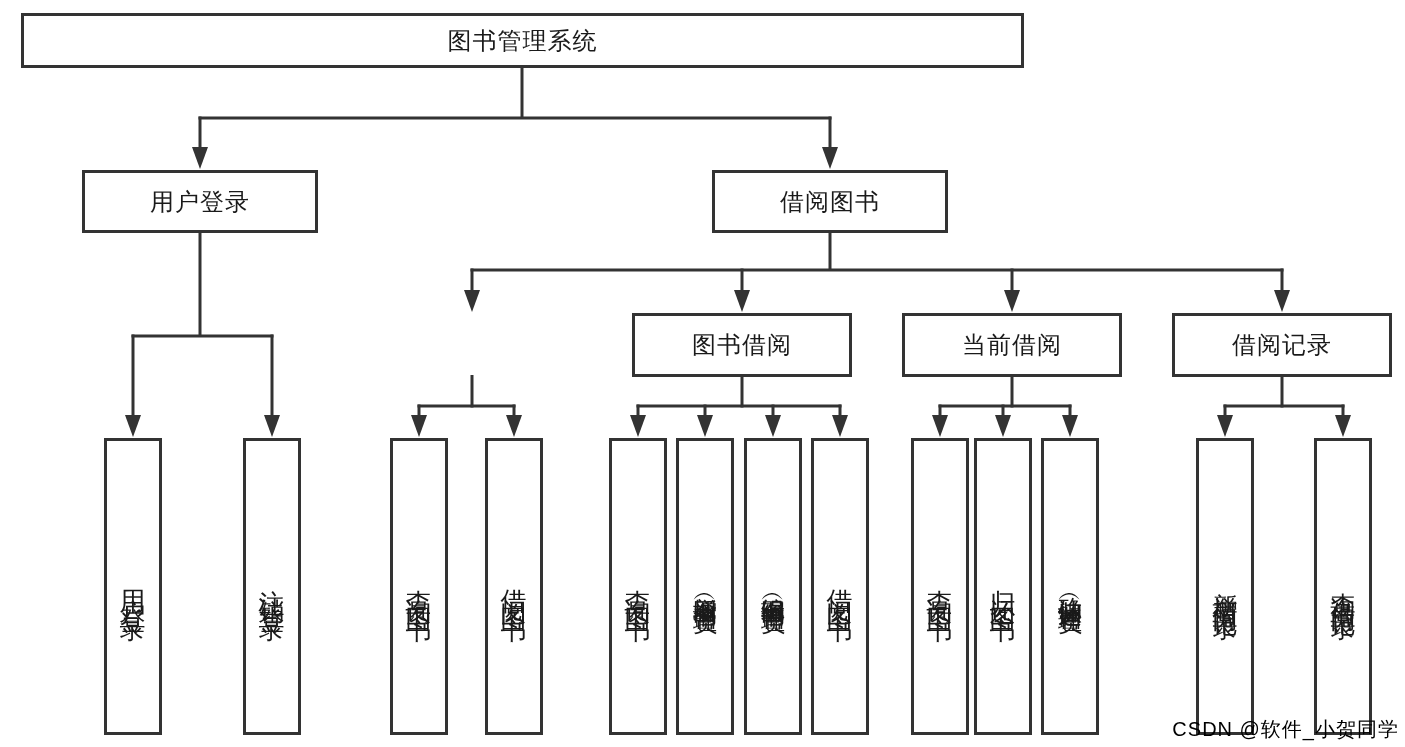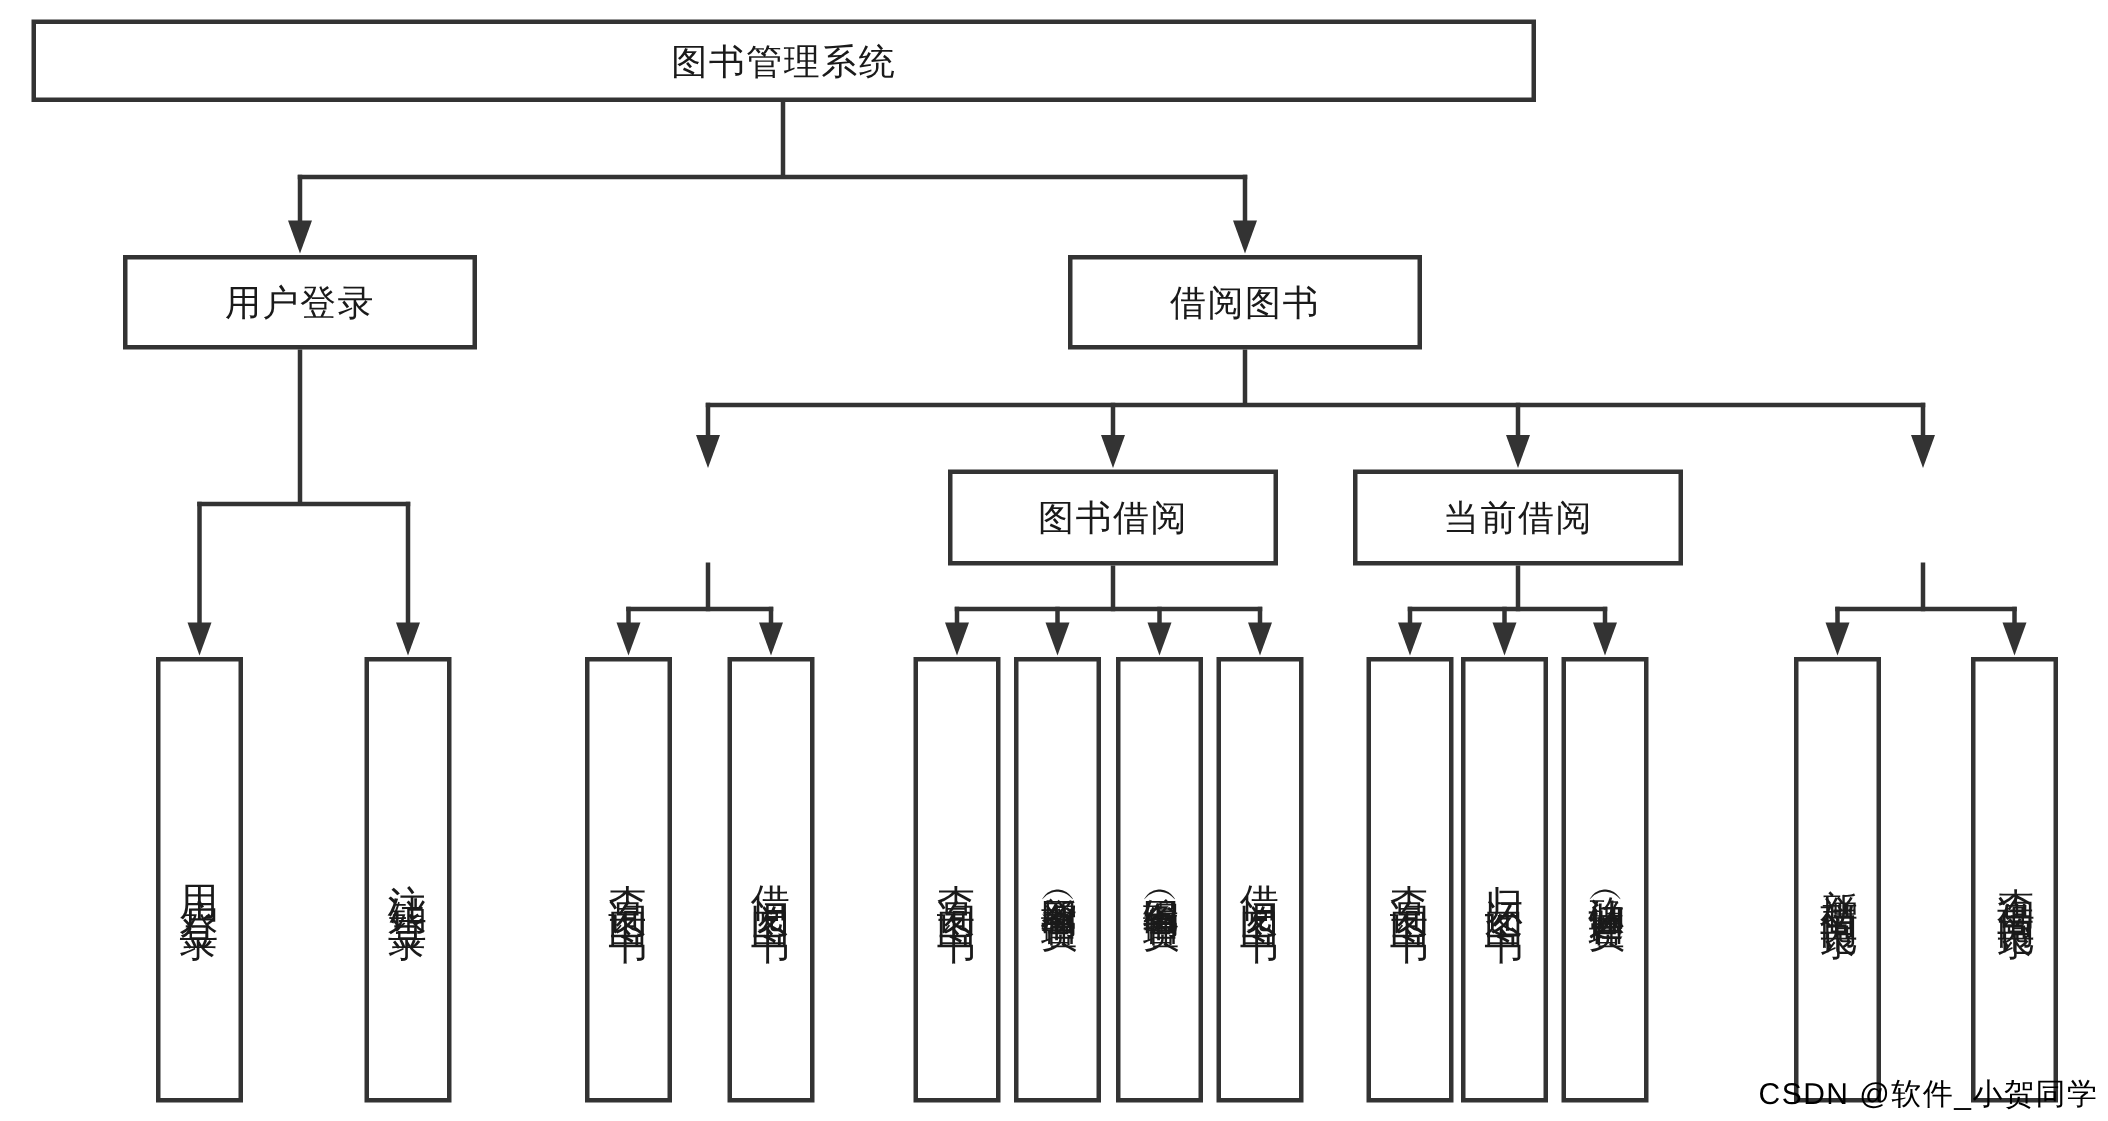--- a/index.html
+++ b/index.html
@@ -117,20 +117,21 @@
     </g>
   </svg>
 
   <div class="node hbox root-box" style="left:21px; top:13px; width:1003px; height:55px;">图书管理系统</div>
 
   <div class="node hbox" style="left:82px; top:170px; width:236px; height:63px;">用户登录</div>
   <div class="node hbox" style="left:712px; top:170px; width:236px; height:63px;">借阅图书</div>
 
   <div class="node hbox" style="left:902px; top:313px; width:220px; height:64px;">当前借阅</div>
   <div class="node hbox" style="left:632px; top:313px; width:220px; height:64px;">图书借阅</div>
+  <div class="node hbox" style="left:1172px; top:313px; width:220px; height:64px;">借阅记录</div>
 
   <div class="node vbox v-short" style="left:104px; top:438px; width:58px; height:297px;">
     <span>用户登录</span>
   </div>
   <div class="node vbox v-short" style="left:243px; top:438px; width:58px; height:297px;">
     <span>注销登录</span>
   </div>
 
   <div class="node vbox v-short" style="left:390px; top:438px; width:58px; height:297px;">
     <span>查询图书</span>

